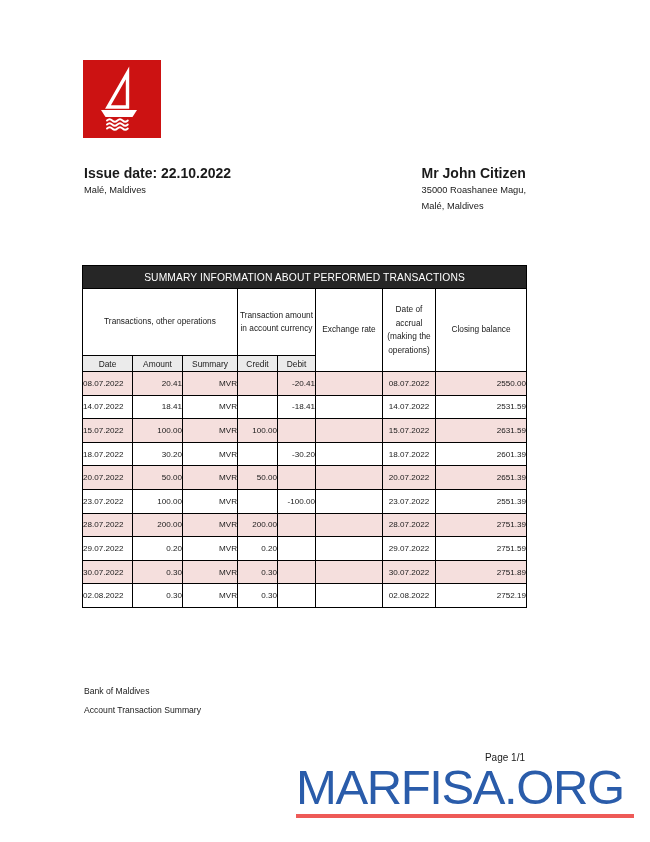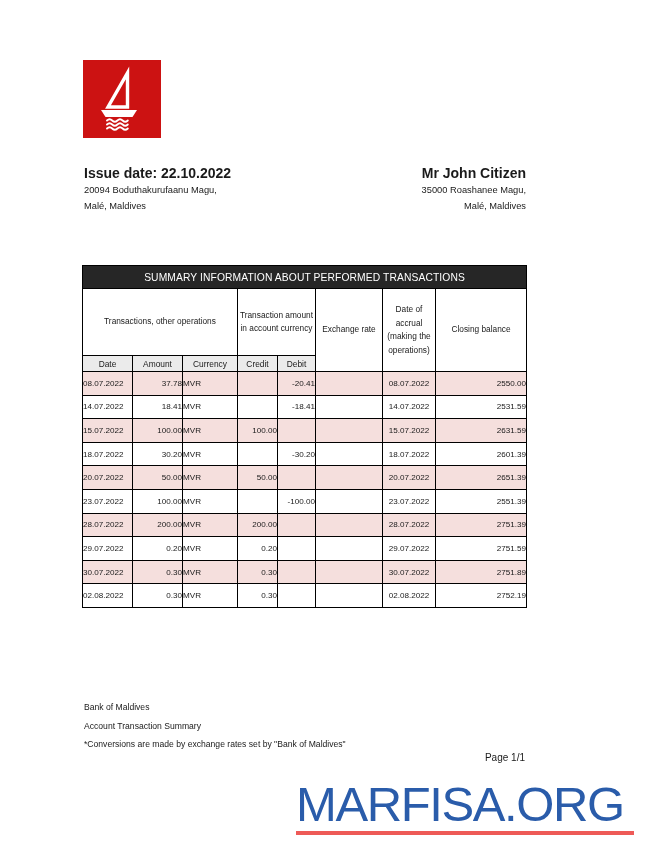--- a/index.html
+++ b/index.html
@@ -32,21 +32,21 @@
     position: absolute;
     left: 84px;
     top: 165px;
     width: 442px;
     display: flex;
     justify-content: space-between;
     font-size: 9.3px;
     line-height: 16.5px;
   }
   #issuer-column { text-align: left; }
-  #recipient-column { text-align: right; }
+  #recipient-column { text-align: left; }
   .addr-strong { font-weight: bold; font-size: 14px; }
 
   
   #transactions-table {
     position: absolute;
     left: 82px;
     top: 265px;
     width: 444px;
     border-collapse: collapse;
     table-layout: fixed;
@@ -82,52 +82,50 @@
     font-weight: bold;
     text-align: center;
     height: 15px;
     font-size: 8.4px;
     margin-left: 32px;
   }
   .data-row { height: 23.6px; padding-left: 24px; }
   .data-row.alt td { background: #f5dfdd; }
   .c-date   { text-align: left;  padding-left: 4px; }
   .c-amount { text-align: right; padding-right: 4px; }
-  .c-curr   { text-align: left; }
+  .c-curr   { text-align: right; }
   .c-credit { text-align: right; padding-right: 4px; }
   .c-debit  { text-align: right; padding-right: 4px; }
   .c-ex     { text-align: center; }
   .c-accr   { text-align: center; }
   .c-bal    { text-align: right; padding-right: 5px; }
 
   
   #footer-notes {
     position: absolute;
     left: 84px;
     top: 682px;
     font-size: 8.6px;
     line-height: 18.5px;
-    margin-top: 16px;
   }
 
   
   #page-number {
     position: absolute;
     right: 125px;
     top: 752px;
     font-size: 10px;
   }
 
   
   #watermark {
     position: absolute;
     left: 296px;
     top: 762px;
     width: 348px;
-    margin-top: 17px;
   }
   #watermark-text {
     font-family: "Liberation Sans", sans-serif;
     font-size: 49px;
     line-height: 50px;
     letter-spacing: -1.4px;
     color: #2a5caa;
     white-space: nowrap;
   }
   #watermark-rule {
@@ -149,21 +147,20 @@
 
     <path d="M24 60.5 q2.6 -2.4 5.2 0 q2.6 2.4 5.2 0 q2.6 -2.4 5.2 0 q2.6 2.4 5.2 0" fill="none" stroke="#ffffff" stroke-width="1.9" stroke-linecap="round"></path>
     <path d="M24 64.5 q2.6 -2.4 5.2 0 q2.6 2.4 5.2 0 q2.6 -2.4 5.2 0 q2.6 2.4 5.2 0" fill="none" stroke="#ffffff" stroke-width="1.9" stroke-linecap="round"></path>
     <path d="M24 68.5 q2.6 -2.4 5.2 0 q2.6 2.4 5.2 0 q2.6 -2.4 5.2 0 q2.6 2.4 5.2 0" fill="none" stroke="#ffffff" stroke-width="1.9" stroke-linecap="round"></path>
   </svg>
 </div>
 
 <div id="address-block">
   <div id="issuer-column">
     <div class="addr-strong">Issue date: 22.10.2022</div>
-    <div>20094 Boduthakurufaanu Magu,</div>
     <div>Malé, Maldives</div>
   </div>
   <div id="recipient-column">
     <div class="addr-strong">Mr John Citizen</div>
     <div>35000 Roashanee Magu,</div>
     <div>Malé, Maldives</div>
   </div>
 </div>
 
 <table id="transactions-table">
@@ -184,29 +181,29 @@
     <tr>
       <td class="grp-head" colspan="3">Transactions, other operations</td>
       <td class="grp-head mid" colspan="2">Transaction amount in account currency</td>
       <td class="grp-head" rowspan="2">Exchange rate</td>
       <td class="grp-head" rowspan="2">Date of accrual (making the operations)</td>
       <td class="grp-head" rowspan="2">Closing balance</td>
     </tr>
     <tr>
       <td class="sub-head">Date</td>
       <td class="sub-head">Amount</td>
-      <td class="sub-head">Currency</td>
+      <td class="sub-head">Summary</td>
       <td class="sub-head">Credit</td>
       <td class="sub-head">Debit</td>
     </tr>
   </tbody>
   <tbody id="table-body">
       <tr class="data-row alt">
         <td class="c-date">08.07.2022</td>
-        <td class="c-amount">37.78</td>
+        <td class="c-amount">20.41</td>
         <td class="c-curr">MVR</td>
         <td class="c-credit"></td>
         <td class="c-debit">-20.41</td>
         <td class="c-ex"></td>
         <td class="c-accr">08.07.2022</td>
         <td class="c-bal">2550.00</td>
       </tr>
       <tr class="data-row">
         <td class="c-date">14.07.2022</td>
         <td class="c-amount">18.41</td>
@@ -296,21 +293,20 @@
         <td class="c-ex"></td>
         <td class="c-accr">02.08.2022</td>
         <td class="c-bal">2752.19</td>
       </tr>
     </tbody>
 </table>
 
 <div id="footer-notes">
   <div>Bank of Maldives</div>
   <div>Account Transaction Summary</div>
-  <div>*Conversions are made by exchange rates set by "Bank of Maldives"</div>
 </div>
 
 <div id="page-number">Page 1/1</div>
 
 <div id="watermark">
   <div id="watermark-text">MARFISA.ORG</div>
   <div id="watermark-rule"></div>
 </div>
 
 </body></html>

